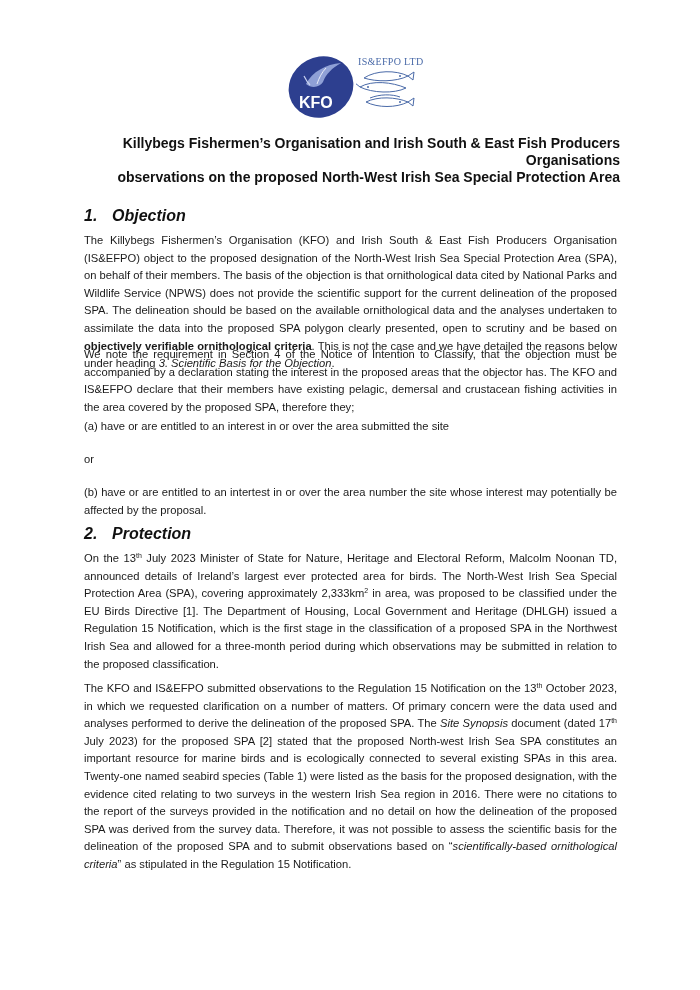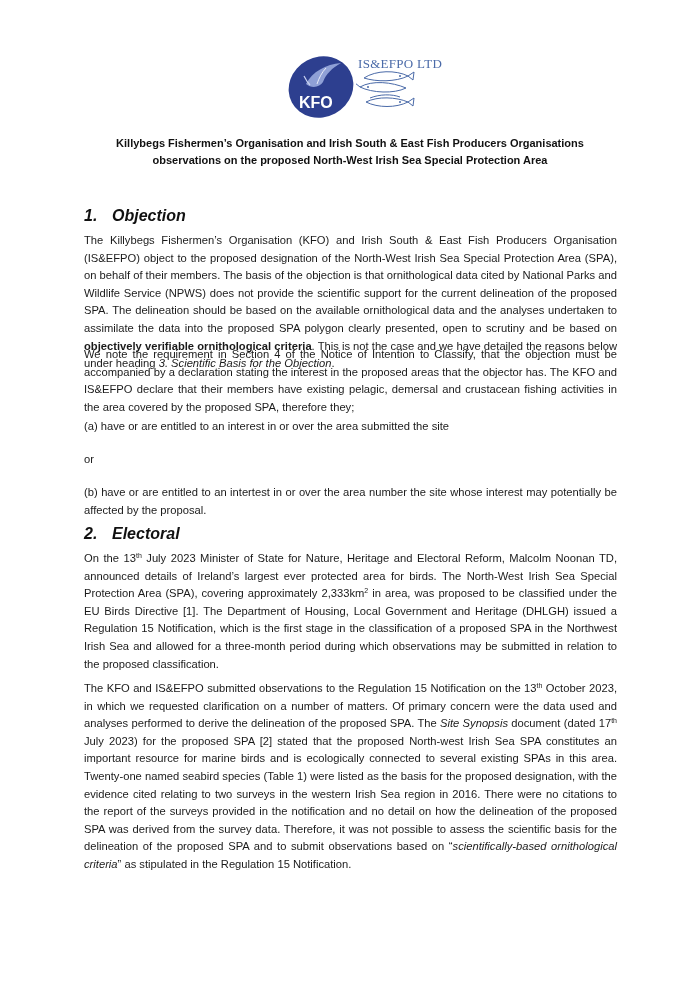--- a/index.html
+++ b/index.html
@@ -41,33 +41,33 @@
       left: 70px;
       top: 4px;
       width: 65px;
       height: 65px;
     }
     .isefpo-title {
       position: absolute;
       left: 2px;
       top: 2px;
       font-family: "Liberation Serif", "DejaVu Serif", serif;
-      font-size: 13px;
+      font-size: 10px;
       color: #4a6aa8;
       letter-spacing: 0.3px;
       white-space: nowrap;
     }
     .doc-title {
       position: absolute;
       left: 80px;
       width: 540px;
       top: 135px;
-      text-align: center;
+      text-align: right;
       font-weight: bold;
-      font-size: 11px;
+      font-size: 14px;
       line-height: 17px;
       color: #111;
     }
     .heading {
       position: absolute;
       left: 84px;
       font-weight: bold;
       font-style: italic;
       font-size: 16px;
       color: #111;
@@ -142,21 +142,21 @@
 
   <div class="para" style="top:346px;">We note the requirement in Section 4 of the Notice of Intention to Classify, that the objection must be accompanied by a declaration stating the interest in the proposed areas that the objector has. The KFO and IS&amp;EFPO declare that their members have existing pelagic, demersal and crustacean fishing activities in the area covered by the proposed SPA, therefore they;</div>
 
   <div class="para" style="top:418px;">(a) have or are entitled to an interest in or over the area submitted the site</div>
 
   <div class="para" style="top:451px;">or</div>
 
   <div class="para" style="top:484px;">(b) have or are entitled to an intertest in or over the area number the site whose interest may potentially be affected by the proposal.</div>
 
   <div class="heading" style="top:525px;">
-    <span class="num">2.</span><span>Electoral</span>
+    <span class="num">2.</span><span>Protection</span>
   </div>
 
   <div class="para" style="top:550px;">
     <span>On the 13</span><sup>th</sup><span> July 2023 Minister of State for Nature, Heritage and Electoral Reform, Malcolm Noonan TD, announced details of Ireland’s largest ever protected area for birds. The North-West Irish Sea Special Protection Area (SPA), covering approximately 2,333km</span><sup>2</sup><span> in area, was proposed to be classified under the EU Birds Directive [1]. The Department of Housing, Local Government and Heritage (DHLGH) issued a Regulation 15 Notification, which is the first stage in the classification of a proposed SPA in the Northwest Irish Sea and allowed for a three-month period during which observations may be submitted in relation to the proposed classification.</span>
   </div>
 
   <div class="para" style="top:680px;">
     <span>The KFO and IS&amp;EFPO submitted observations to the Regulation 15 Notification on the 13</span><sup>th</sup><span> October 2023, in which we requested clarification on a number of matters. Of primary concern were the data used and analyses performed to derive the delineation of the proposed SPA. The </span><span class="it">Site Synopsis</span><span> document (dated 17</span><sup>th</sup><span> July 2023) for the proposed SPA [2] stated that the proposed North-west Irish Sea SPA constitutes an important resource for marine birds and is ecologically connected to several existing SPAs in this area. Twenty-one named seabird species (Table 1) were listed as the basis for the proposed designation, with the evidence cited relating to two surveys in the western Irish Sea region in 2016. There were no citations to the report of the surveys provided in the notification and no detail on how the delineation of the proposed SPA was derived from the survey data. Therefore, it was not possible to assess the scientific basis for the delineation of the proposed SPA and to submit observations based on “</span><span class="it">scientifically-based ornithological criteria</span><span>” as stipulated in the Regulation 15 Notification.</span>
   </div>
 

